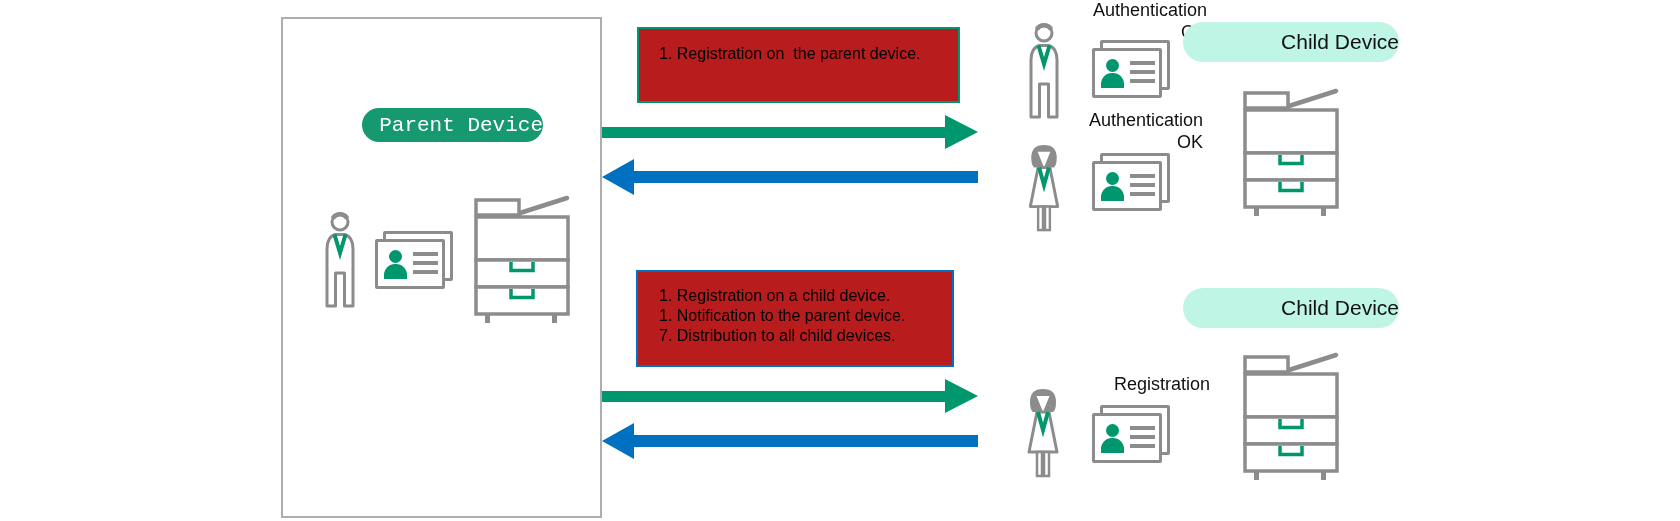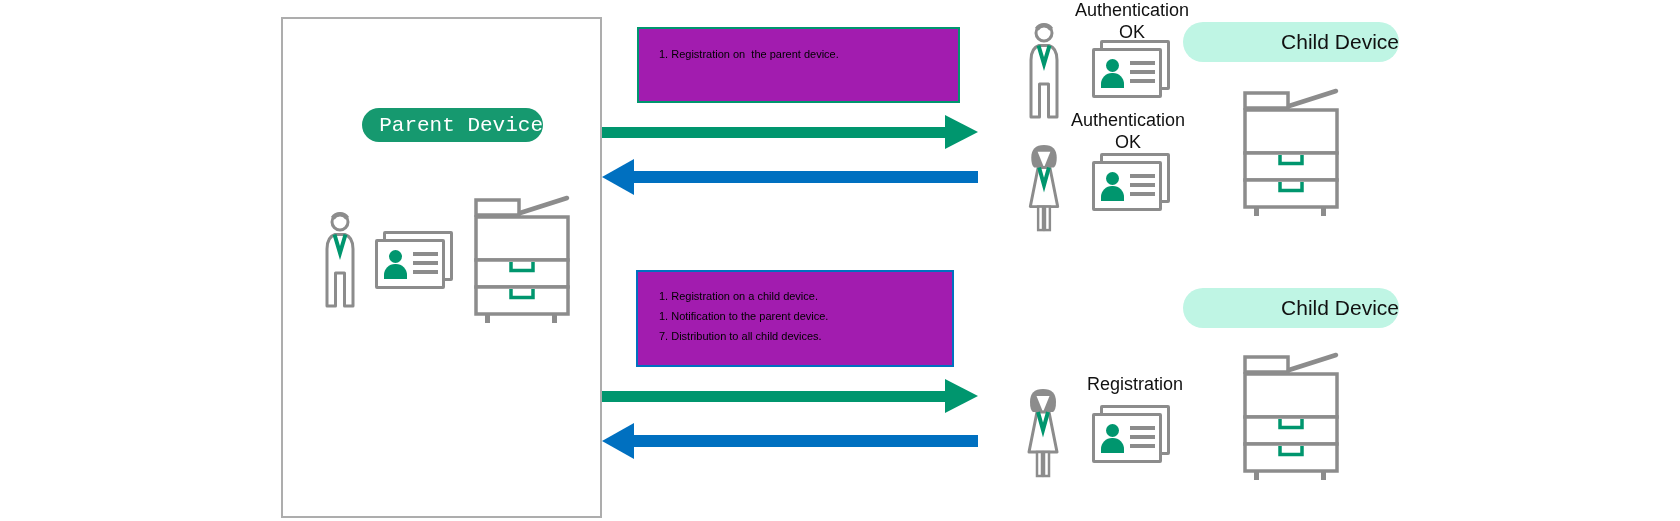--- a/index.html
+++ b/index.html
@@ -17,34 +17,34 @@
 
   
   .parent-box{left:281px;top:17px;width:321px;height:501px;border:2px solid var(--box-gray);background:#fff;}
 
   
   .pill{display:flex;align-items:center;justify-content:flex-end;border-radius:20px;}
   .pill-parent{left:362px;top:108px;width:181px;height:34px;background:var(--pill-green);color:#fff;font-size:21px;border-radius:17px;font-family:Liberation Mono, monospace;}
   .pill-child{width:216px;height:40px;background:var(--mint);color:#111;font-size:21px;}
 
   
-  .note{background:#a21caf;font-size:11px;color:#000;line-height:20px;}
+  .note{background:#b91c1c;font-size:16px;color:#000;line-height:20px;}
   .note div{white-space:pre-wrap;}
   .note-green{left:637px;top:27px;width:323px;height:76px;border:2px solid var(--green);padding:15px 6px 0 20px;}
   .note-blue{left:636px;top:270px;width:318px;height:97px;border:2px solid var(--blue);padding:14px 12px 0 21px;}
 
   
   .shaft-green{height:11px;background:var(--green);}
   .shaft-blue{height:12px;background:var(--blue);}
   .tri-right{width:0;height:0;border-top:17px solid transparent;border-bottom:17px solid transparent;border-left:33px solid var(--green);}
   .tri-left{width:0;height:0;border-top:18px solid transparent;border-bottom:18px solid transparent;border-right:32px solid var(--blue);}
 
   
   .status{font-size:18px;line-height:22px;color:#111;text-align:center;width:150px;}
-  .status span{display:block;}
+  .status span{display:block;text-align:right;}
 
   
   .cards{width:78px;height:58px;}
   .card-back{position:absolute;right:0;top:0;width:70px;height:50px;border:3px solid var(--gray);border-radius:2px;background:#fff;}
   .card-front{position:absolute;left:0;bottom:0;width:70px;height:50px;border:3px solid var(--gray);border-radius:2px;background:#fff;}
   .card-head{position:absolute;left:11px;top:8px;width:13px;height:13px;border-radius:50%;background:var(--green);}
   .card-body{position:absolute;left:6px;top:22px;width:23px;height:15px;border-radius:11px 11px 0 0;background:var(--green);}
   .card-line{position:absolute;left:35px;width:25px;height:3.5px;background:var(--gray);}
 </style>
 </head>

